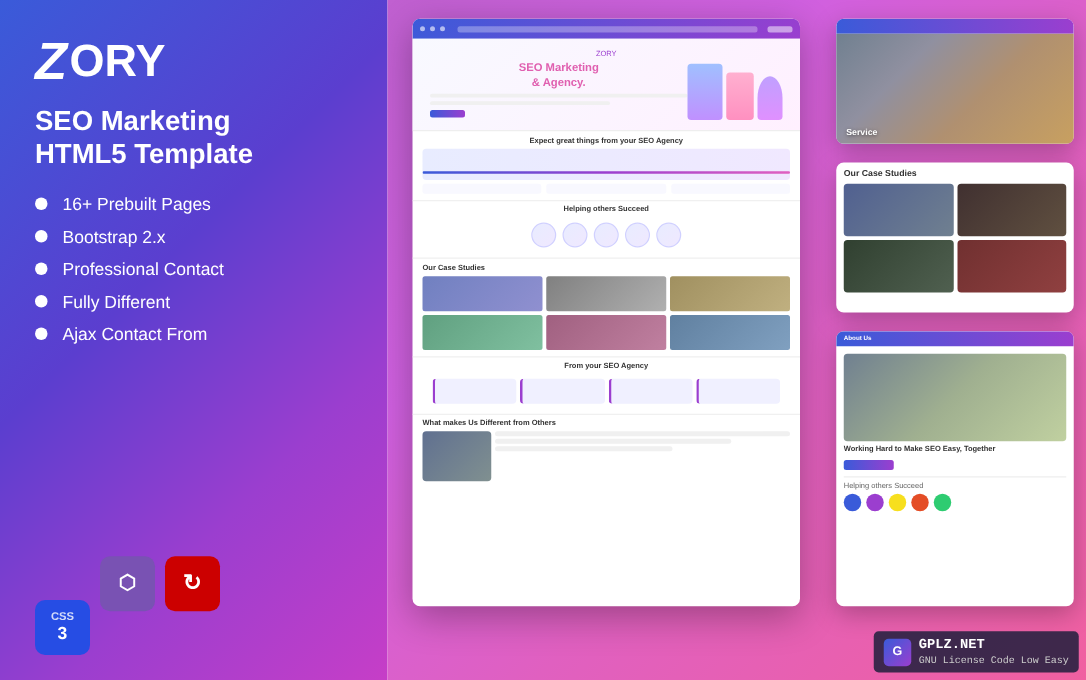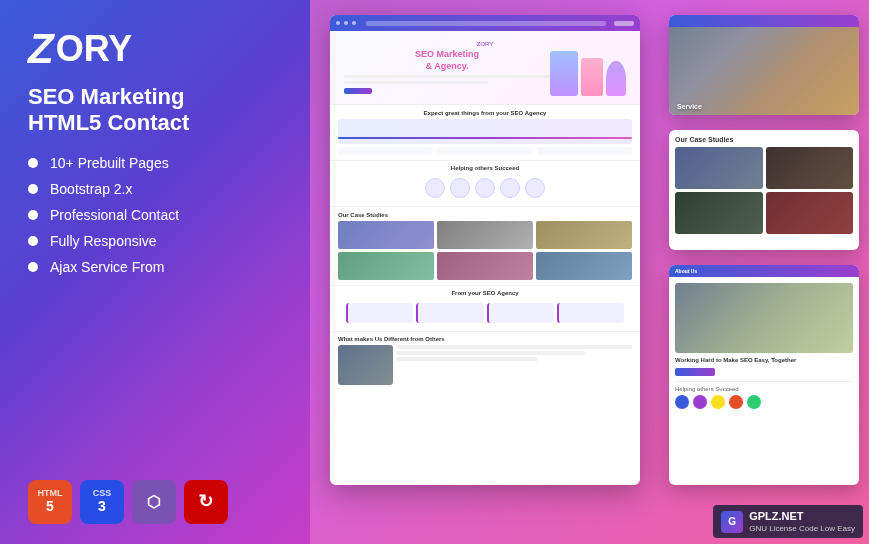--- a/index.html
+++ b/index.html
@@ -94,21 +94,21 @@
       display: flex;
       align-items: center;
       justify-content: center;
       font-size: 11px;
       font-weight: 900;
       flex-direction: column;
       line-height: 1.1;
     }
 
     .badge-html { background: #e44d26; color: #fff; }
-    .badge-css { background: #264de4; color: #fff; }
+    .badge-css { background: #264de4; color: #fff; margin-top: 35px; }
     .badge-bootstrap { background: #7952b3; color: #fff; }
     .badge-js { background: #f7df1e; color: #333; }
     .badge-ajax { background: #cc0000; color: #fff; }
 
     .badge-top { font-size: 9px; opacity: 0.8; }
     .badge-main { font-size: 14px; font-weight: 900; }
 
     
     .right-panel {
       flex: 1;
@@ -144,20 +144,21 @@
       justify-content: center;
       font-size: 10px;
       font-weight: 900;
       color: #fff;
     }
 
     .watermark-text {
       display: flex;
       flex-direction: column;
       line-height: 1.3;
+      font-family: Liberation Mono, monospace;
     }
 
     .watermark-title { font-size: 11px; font-weight: 700; color: #fff; }
     .watermark-sub { font-size: 8px; color: #ccc; }
 
     
     .preview-container {
       position: absolute;
       top: 15px;
       left: 20px;
@@ -471,52 +472,48 @@
 
 <div class="left-panel">
 
   <div class="logo-area">
     <div class="logo-brand">
       <span class="logo-z">Z</span>
       <span class="logo-ory">ORY</span>
     </div>
     <div class="tagline">
       <div>SEO Marketing</div>
-      <div>HTML5 Contact</div>
+      <div>HTML5 Template</div>
     </div>
 
     <ul class="features-list">
       <li>
         <span class="bullet"></span>
-        <span>10+ Prebuilt Pages</span>
+        <span>16+ Prebuilt Pages</span>
       </li>
       <li>
         <span class="bullet"></span>
         <span>Bootstrap 2.x</span>
       </li>
       <li>
         <span class="bullet"></span>
         <span>Professional Contact</span>
       </li>
       <li>
         <span class="bullet"></span>
-        <span>Fully Responsive</span>
+        <span>Fully Different</span>
       </li>
       <li>
         <span class="bullet"></span>
-        <span>Ajax Service From</span>
+        <span>Ajax Contact From</span>
       </li>
     </ul>
   </div>
 
   <div class="tech-badges">
-    <div class="badge badge-html">
-      <span class="badge-top">HTML</span>
-      <span class="badge-main">5</span>
-    </div>
     <div class="badge badge-css">
       <span class="badge-top">CSS</span>
       <span class="badge-main">3</span>
     </div>
     <div class="badge badge-bootstrap">
       <span class="badge-main" style="font-size:16px;">⬡</span>
     </div>
     <div class="badge badge-ajax">
       <span class="badge-main" style="font-size:18px;">↻</span>
     </div>

